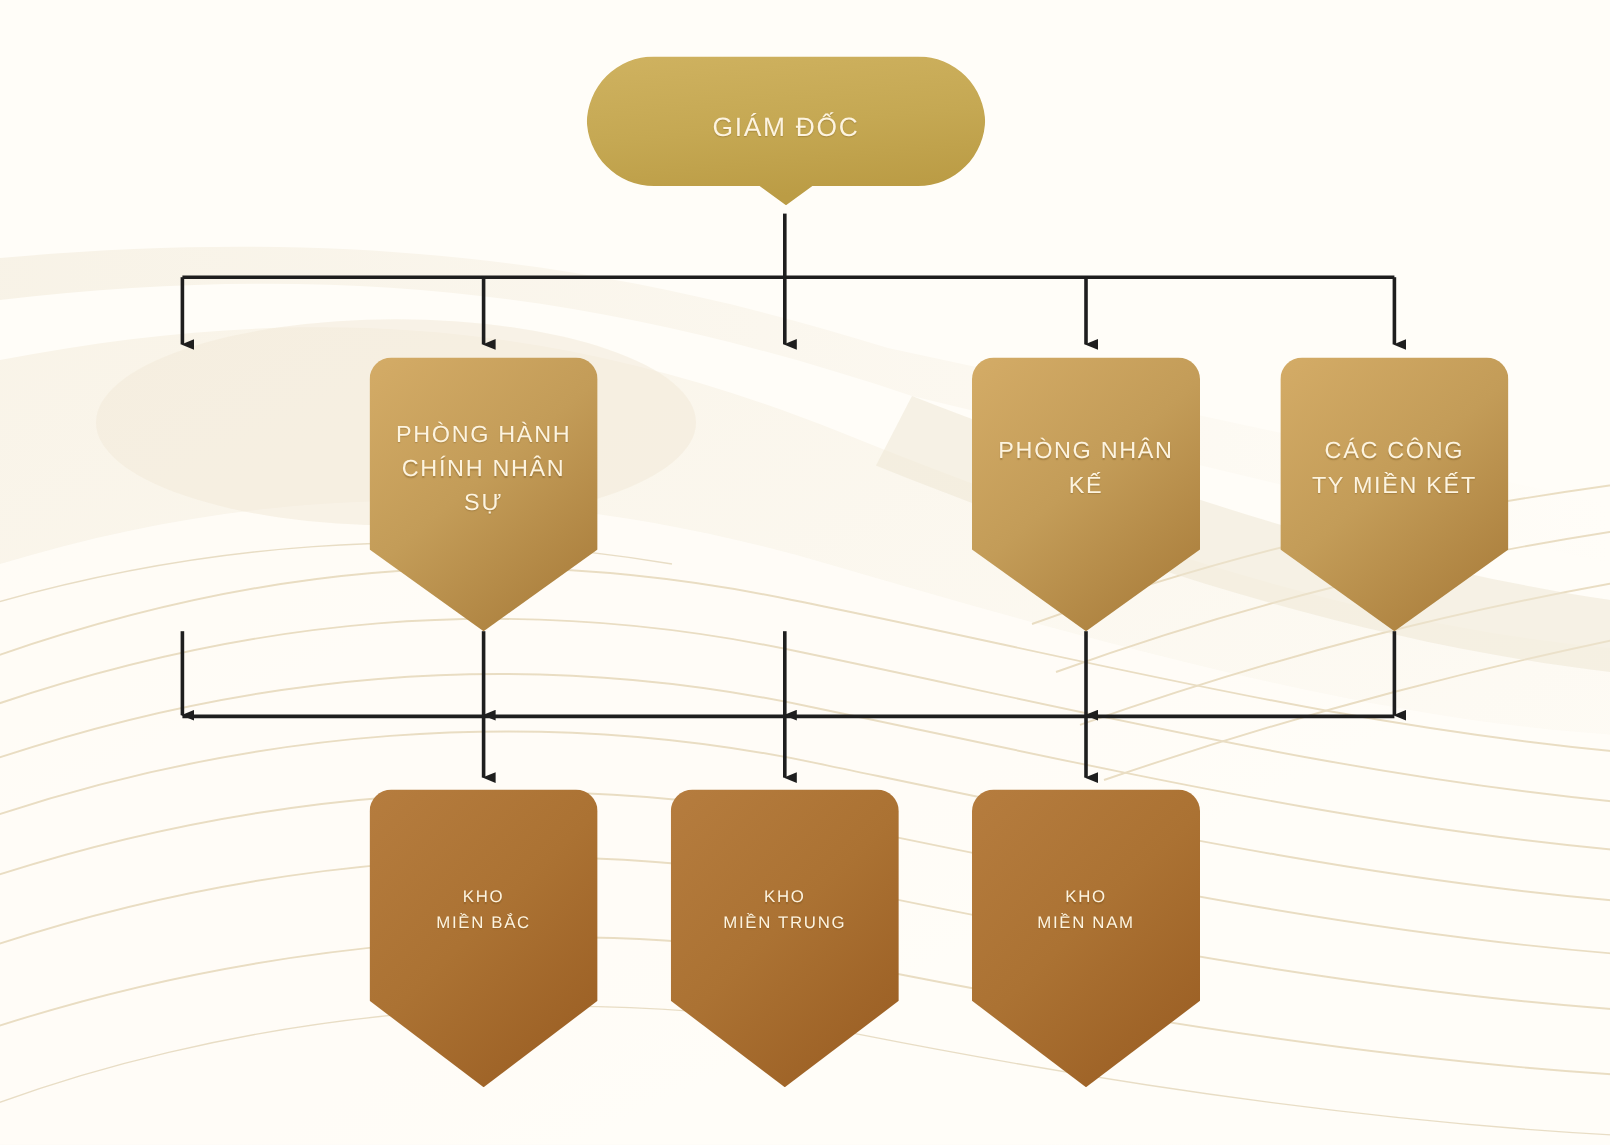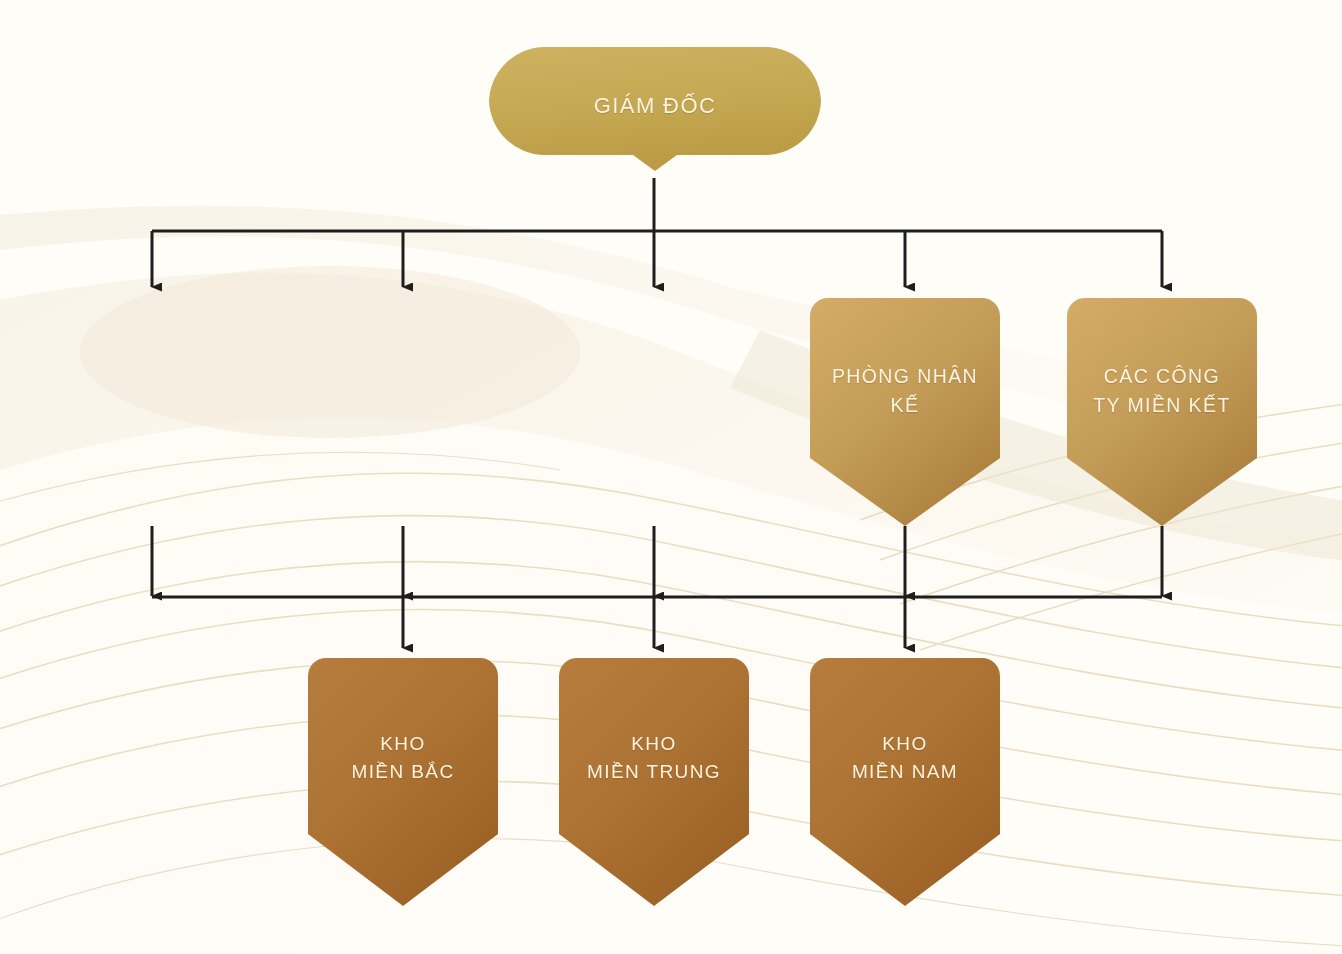--- a/index.html
+++ b/index.html
@@ -85,21 +85,21 @@
   .row2 .label {
     font-size: 19.5px;
     font-weight: 500;
     margin-top: -42px;
   }
   .row3 {
     top: 658px;
     height: 248px;
   }
   .row3 .label {
-    font-size: 19px;
+    font-size: 14px;
     font-weight: 500;
     margin-top: -48px;
   }
 </style>
 </head>
 <body>
 
 <div id="stage">
 
   <svg id="bg-svg" viewBox="0 0 1342 954" preserveAspectRatio="none">
@@ -179,20 +179,35 @@
           <stop offset="55%" stop-color="#c5a853"></stop>
           <stop offset="100%" stop-color="#bb9c45"></stop>
         </linearGradient>
       </defs>
       <path d="M56,0 H276 A56,56 0 0 1 332,56 V52 A56,56 0 0 1 276,108 H188 L166,124 L144,108 H56 A56,56 0 0 1 0,52 V56 A56,56 0 0 1 56,0 Z" fill="url(#gRoot)"></path>
     </svg>
     <span class="label">GIÁM ĐỐC</span>
   </div>
 
 
+  <div class="node shield row2" style="left:308px">
+    <svg class="shape" viewBox="0 0 190 228" preserveAspectRatio="none">
+      <defs>
+        <linearGradient id="g2b" x1="0.05" y1="0" x2="0.75" y2="1">
+          <stop offset="0%" stop-color="#d3ab66"></stop>
+          <stop offset="50%" stop-color="#c39c58"></stop>
+          <stop offset="100%" stop-color="#ab7f3d"></stop>
+        </linearGradient>
+      </defs>
+      <path d="M18,0 H172 A18,18 0 0 1 190,18 V160 L95,228 L0,160 V18 A18,18 0 0 1 18,0 Z" fill="url(#g2b)"></path>
+    </svg>
+    <span class="label">PHÒNG HÀNH
+CHÍNH NHÂN
+SỰ</span>
+  </div>
 
 
   <div class="node shield row2" style="left:810px">
     <svg class="shape" viewBox="0 0 190 228" preserveAspectRatio="none">
       <defs>
         <linearGradient id="g2d" x1="0.05" y1="0" x2="0.75" y2="1">
           <stop offset="0%" stop-color="#d3ab66"></stop>
           <stop offset="50%" stop-color="#c39c58"></stop>
           <stop offset="100%" stop-color="#ab7f3d"></stop>
         </linearGradient>

